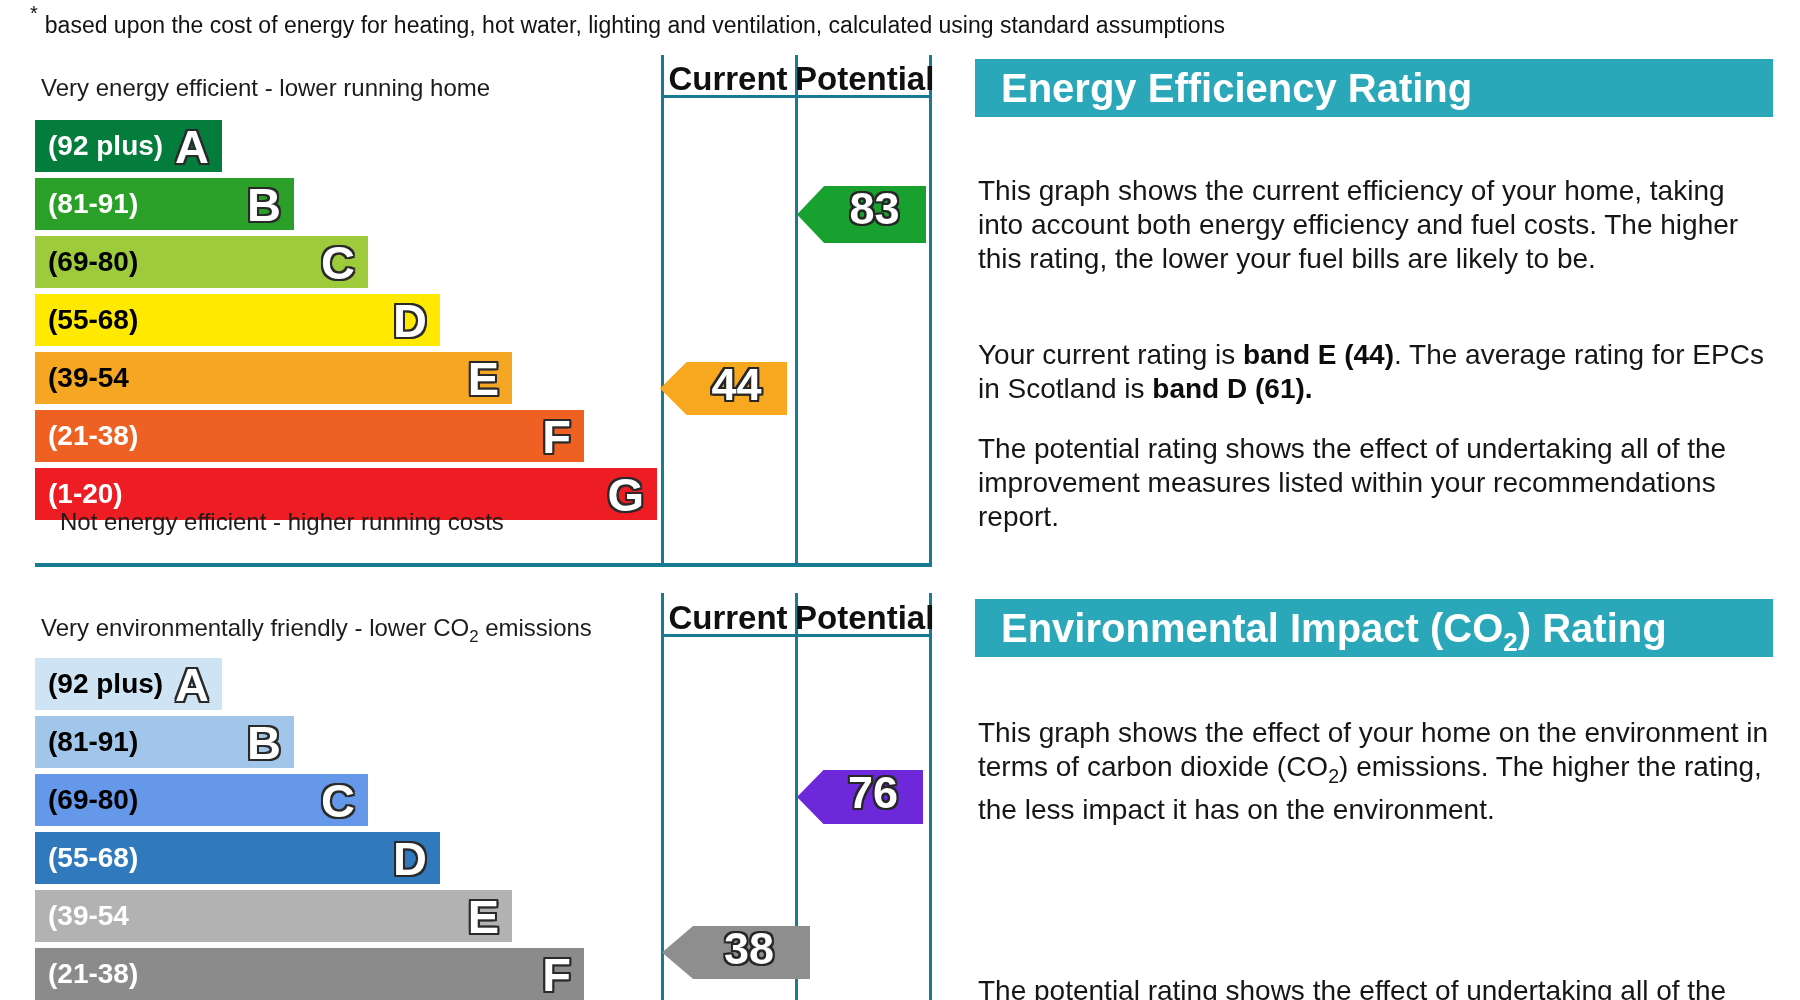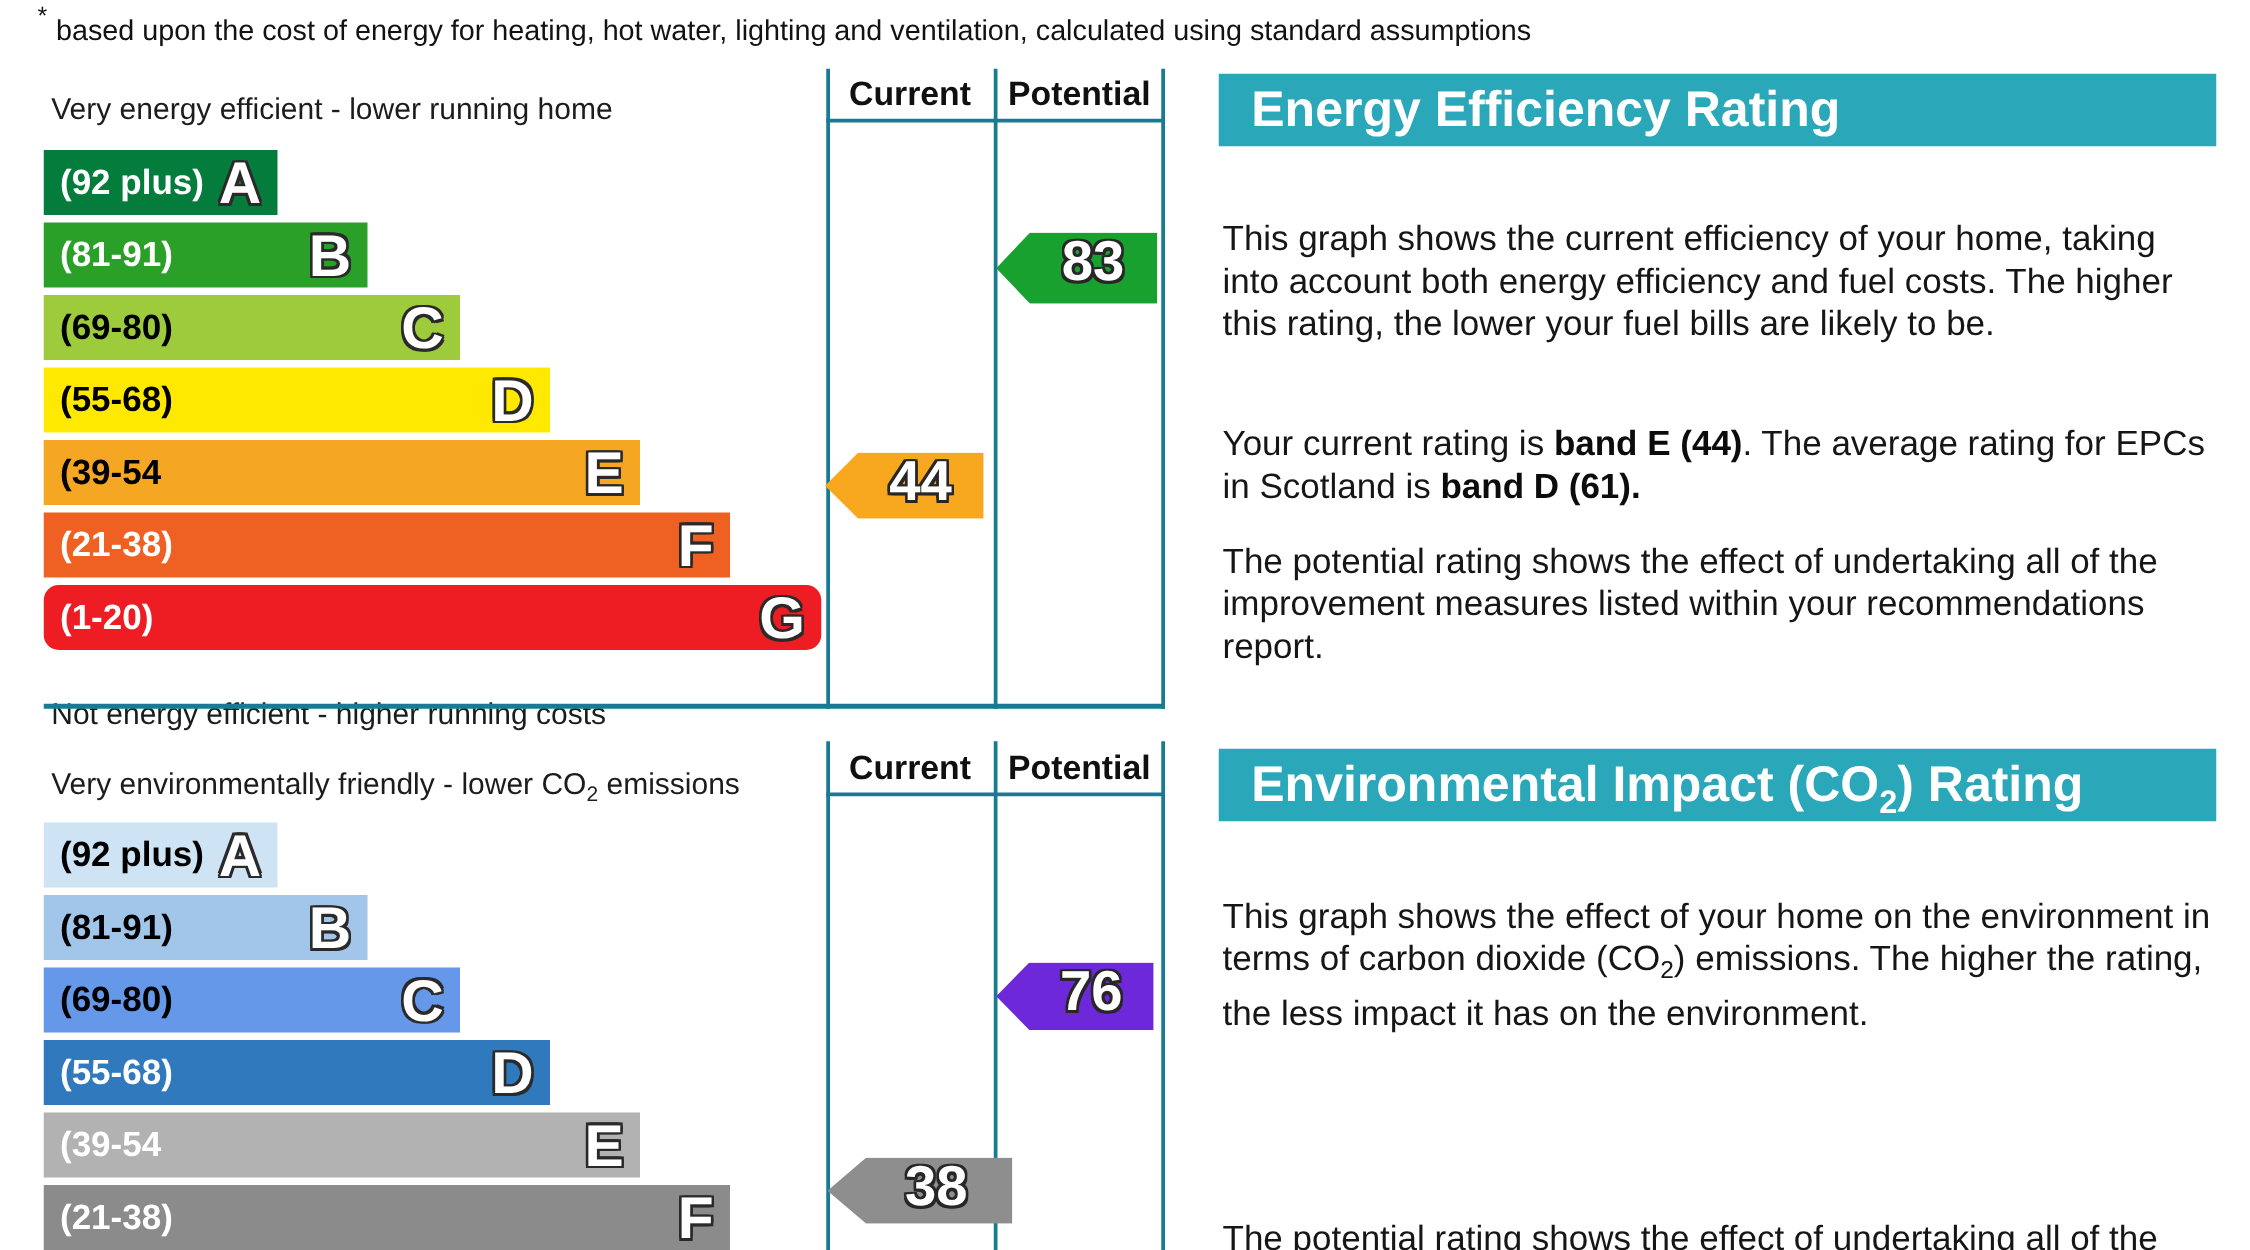--- a/index.html
+++ b/index.html
@@ -8,21 +8,21 @@
     font-family:"Liberation Sans",sans-serif;overflow:hidden;color:#161616;
   }
   
   .note{position:absolute;left:30px;top:6px;font-size:23px;color:#121212;}
   .note .ast{font-size:20px;position:relative;top:-4px;margin-right:7px;}
 
   
   .cap{position:absolute;left:41px;font-size:24px;color:#1c1c1c;}
   .cap sub{font-size:70%;}
   .cap-eer-top{top:74px;}
-  .cap-eer-bottom{top:558px;}
+  .cap-eer-bottom{top:508px;margin-left:19px;}
   .cap-co2-top{top:614px;}
 
   
   .band{position:absolute;left:35px;height:52px;}
   .band .range{
     position:absolute;left:13px;top:50%;transform:translateY(-50%);
     font-size:28px;font-weight:bold;white-space:nowrap;
   }
   .t-light .range{color:#ffffff;}
   .t-dark  .range{color:#000000;}
@@ -33,21 +33,21 @@
                  2px 2px 0 #2a2a2a,0 -2px 0 #2a2a2a,0 2px 0 #2a2a2a,
                 -2px 0 0 #2a2a2a,2px 0 0 #2a2a2a;
   }
   
   .eer-a{top:120px;width:187px;background:#047c3c;}
   .eer-b{top:178px;width:259px;background:#2ba029;}
   .eer-c{top:236px;width:333px;background:#9dcb3c;}
   .eer-d{top:294px;width:405px;background:#ffe900;}
   .eer-e{top:352px;width:477px;background:#f5a623;}
   .eer-f{top:410px;width:549px;background:#ef6023;}
-  .eer-g{top:468px;width:622px;background:#ee1c23;border-radius:12px;}
+  .eer-g{top:468px;width:622px;background:#ee1c23;}
   
   .co2-a{top:658px;width:187px;background:#cee3f4;}
   .co2-b{top:716px;width:259px;background:#a2c6e9;}
   .co2-c{top:774px;width:333px;background:#6598e8;}
   .co2-d{top:832px;width:405px;background:#3079bd;}
   .co2-e{top:890px;width:477px;background:#b2b2b2;}
   .co2-f{top:948px;width:549px;background:#8b8b8b;}
 
   
   .vline{position:absolute;width:3px;background:#187b91;}
@@ -55,21 +55,21 @@
   .v2a{left:795px;top:55px;height:512px;}
   .v3a{left:929px;top:55px;height:512px;}
   .v1b{left:661px;top:593px;height:407px;}
   .v2b{left:795px;top:593px;height:407px;}
   .v3b{left:929px;top:593px;height:407px;}
   .hline{position:absolute;height:3px;background:#187b91;}
   .hu1{left:661px;top:95px;width:271px;}
   .hb1{left:35px;top:563px;width:897px;height:4px;}
   .hu2{left:661px;top:634px;width:271px;}
   .colhead{
-    position:absolute;font-size:27px;font-weight:bold;color:#101010;
+    position:absolute;font-size:33px;font-weight:bold;color:#101010;
     text-align:center;width:134px;
   }
   .ch-cur1{left:661px;top:60px;}
   .ch-pot1{left:795px;top:60px;width:137px;}
   .ch-cur2{left:661px;top:599px;}
   .ch-pot2{left:795px;top:599px;width:137px;}
 
   
   .arrow{
     position:absolute;display:flex;align-items:flex-start;justify-content:center;

